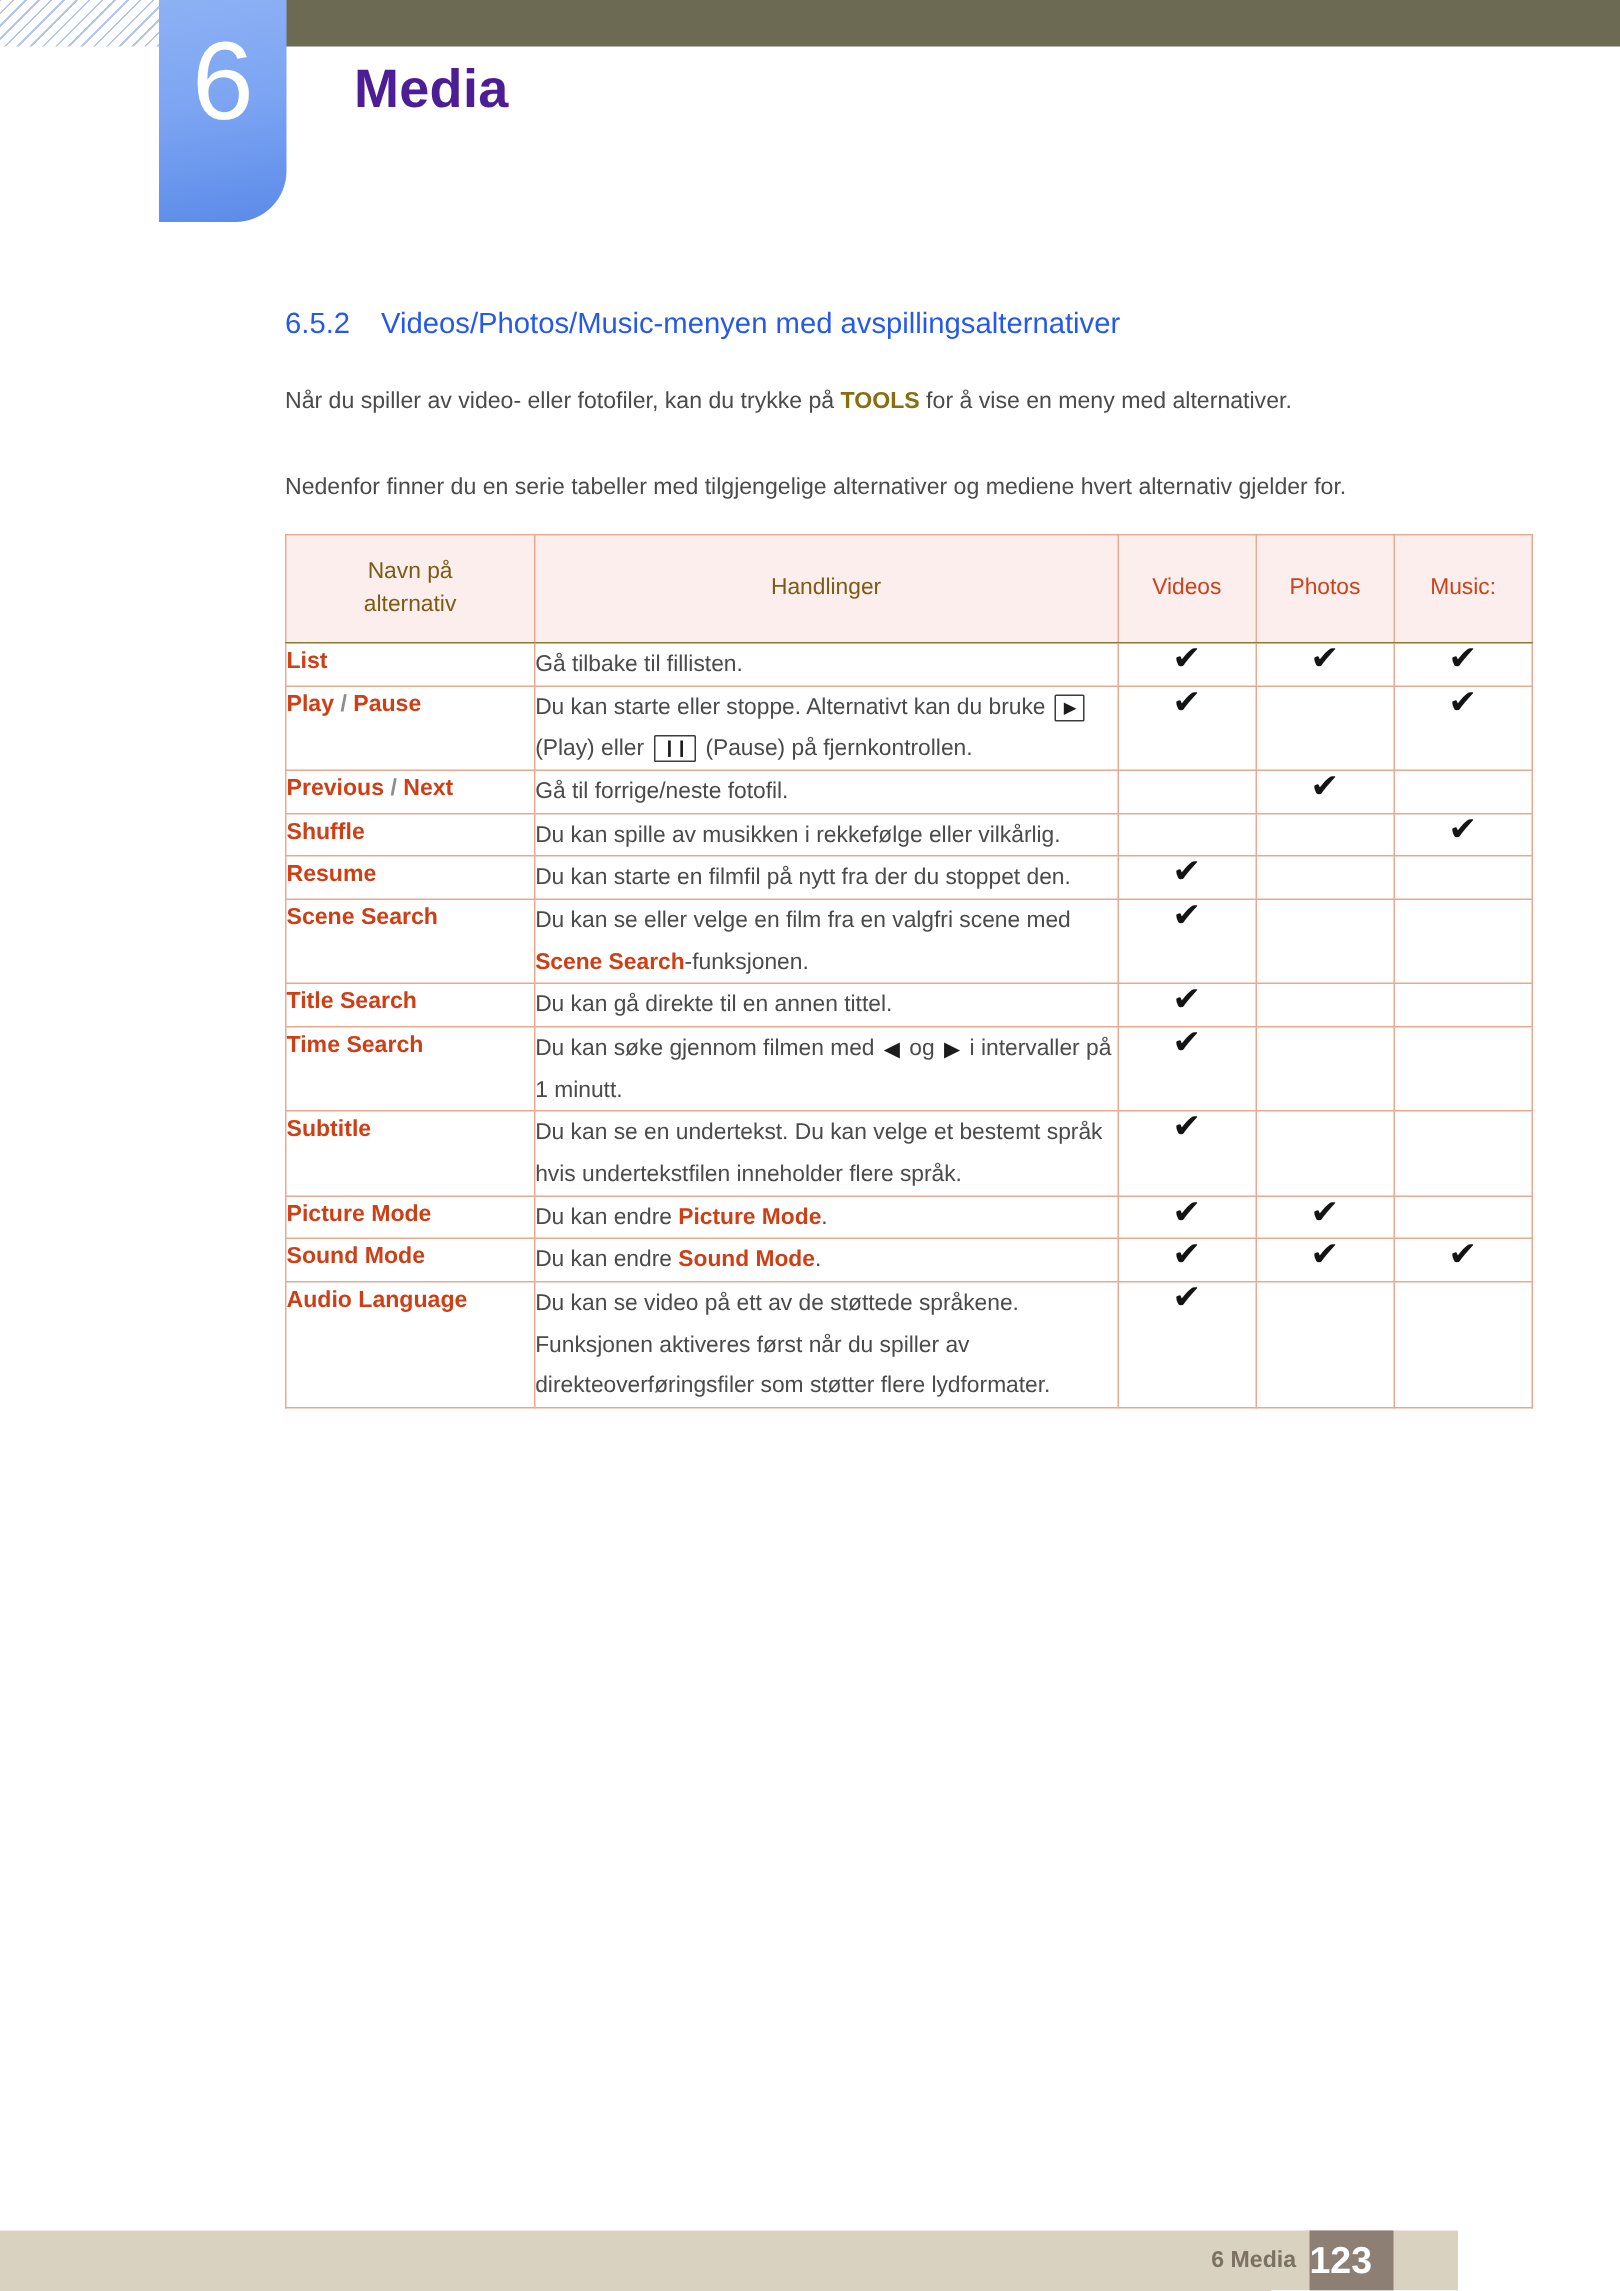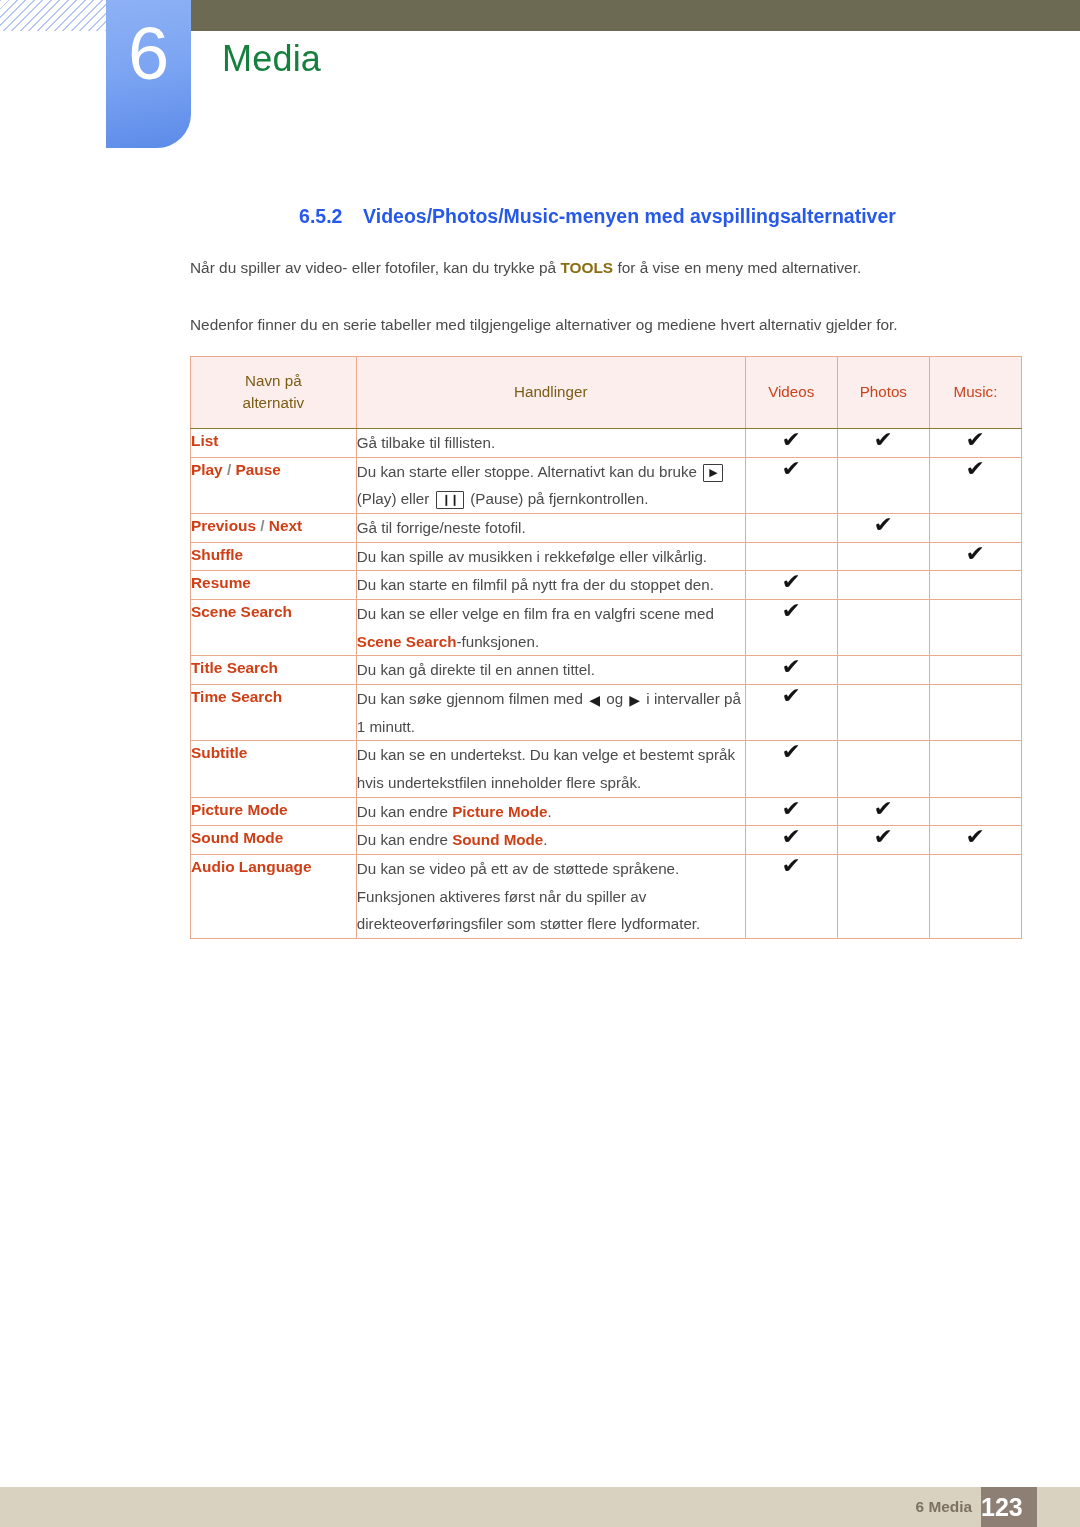--- a/index.html
+++ b/index.html
@@ -56,43 +56,42 @@
     left: 0; top: 8px;
     width: 85px;
     text-align: center;
     font-size: 74px;
     line-height: 92px;
     color: #ffffff;
     font-weight: 400;
   }
   .chapter-title {
     position: absolute;
-    left: 222px;
+    left: 236px;
     top: 38px;
     font-size: 36px;
-    font-weight: normal;
-    color: #15803d;
+    font-weight: bold;
+    color: #4c1d95;
     letter-spacing: 0.2px;
   }
 
   
   .content {
     position: absolute;
     left: 190px;
     top: 205px;
     width: 815px;
   }
   .section-heading {
     display: flex;
     align-items: baseline;
     color: #2659e8;
-    font-weight: bold;
+    font-weight: normal;
     font-size: 19.5px;
     margin: 0 0 28px 0;
-    justify-content: center;
   }
   .section-num {
     width: 64px;
     flex: 0 0 64px;
   }
   .para {
     font-size: 15.4px;
     color: #4b4b4b;
     margin: 0 0 22px 0;
     line-height: 1.55;
@@ -195,21 +194,21 @@
     color: #1c1c1c;
     vertical-align: -1px;
     margin: 0 2px;
   }
 
   
   .page-footer {
     position: absolute;
     left: 0;
     top: 1487px;
-    width: 1080px;
+    width: 972px;
     height: 40px;
     background: #d9d2c0;
   }
   .footer-label {
     position: absolute;
     right: 108px;
     top: 11px;
     font-size: 15.4px;
     color: #7c7162;
     font-weight: bold;

